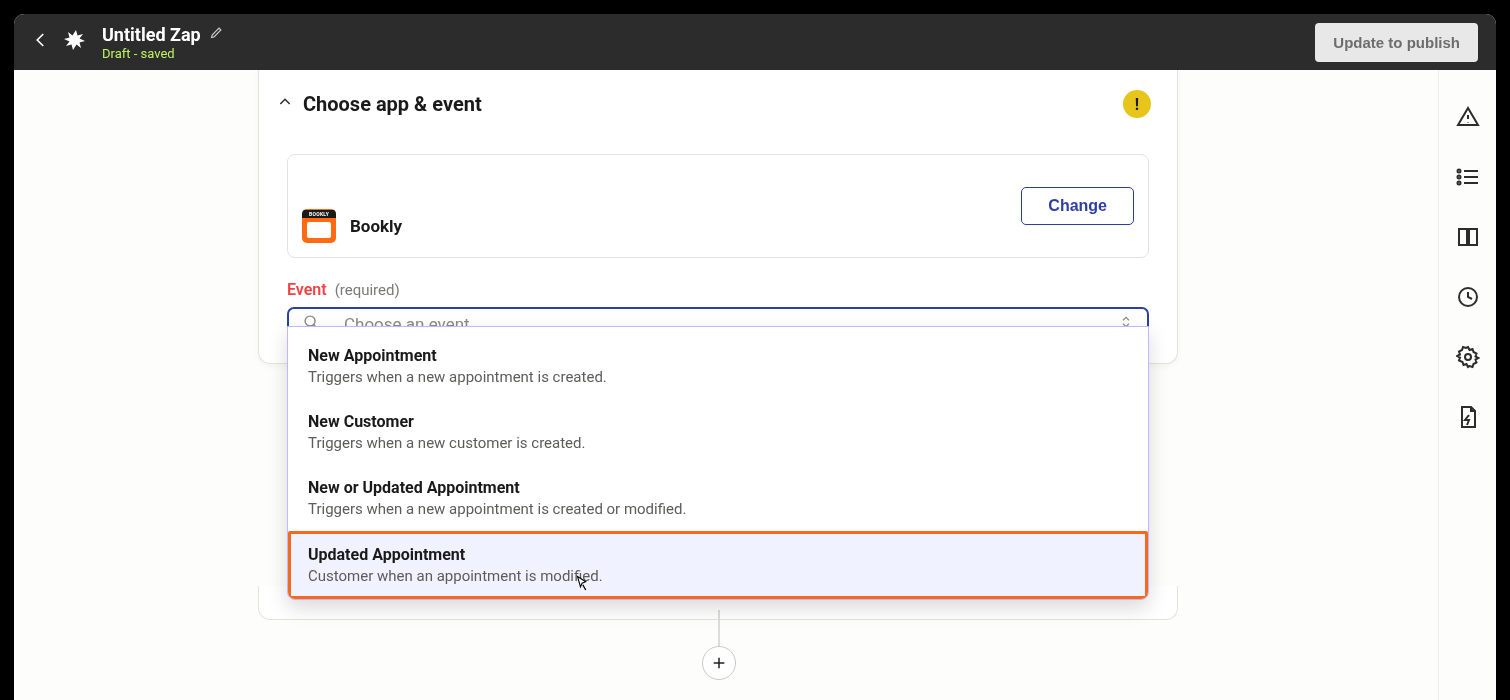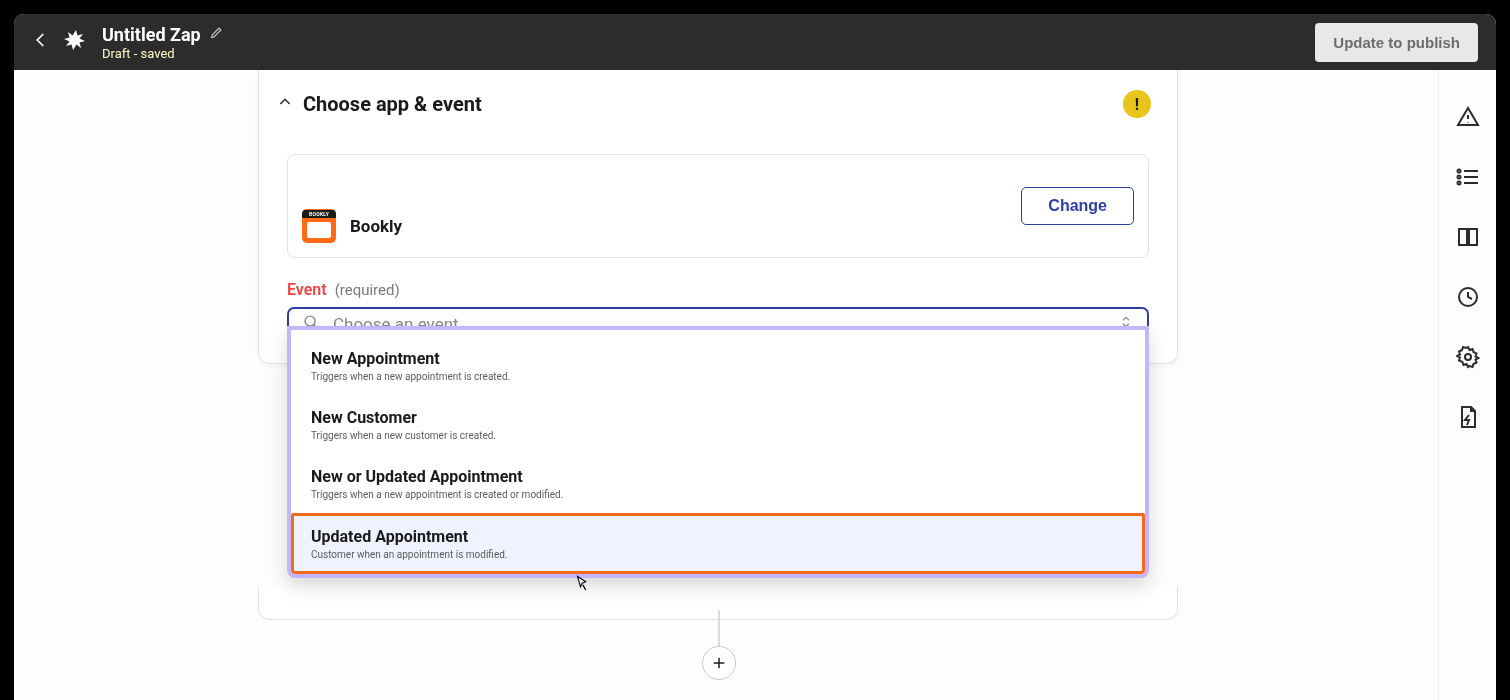--- a/index.html
+++ b/index.html
@@ -6,21 +6,21 @@
   body { font-family: -apple-system, BlinkMacSystemFont, "Segoe UI", Roboto, sans-serif; background: #000; width: 1510px; height: 700px; overflow: hidden; position: relative; }
   .frame { position: absolute; top: 14px; left: 14px; right: 14px; bottom: 0; background: #fdfdfc; border-radius: 10px 10px 0 0; overflow: hidden; }
   .topbar { height: 56px; background: #2c2c2c; display: flex; align-items: center; justify-content: space-between; padding: 0 18px; }
   .tb-left { display: flex; align-items: center; gap: 14px; }
   .back-icon svg { width: 18px; height: 18px; stroke: #fff; stroke-width: 2.2; fill: none; }
   .zap-logo svg { width: 24px; height: 24px; fill: #fff; }
   .title-block { display: flex; flex-direction: column; }
   .title-row { display: flex; align-items: center; gap: 8px; }
   .zap-title { color: #fff; font-weight: 700; font-size: 18px; }
   .pencil-icon svg { width: 15px; height: 15px; stroke: #ccc; stroke-width: 1.8; fill: none; }
-  .zap-status { color: #fef9c3; font-size: 13px; margin-top: 1px; }
+  .zap-status { color: #bef264; font-size: 13px; margin-top: 1px; }
   .publish-btn { background: #e8e8e8; color: #6d6d6d; border: none; padding: 11px 18px; border-radius: 4px; font-weight: 600; font-size: 15px; cursor: pointer; }
 
   .canvas { position: absolute; top: 56px; left: 0; right: 58px; bottom: 0; background: #fdfdfc; }
   .right-rail { position: absolute; top: 56px; right: 0; width: 58px; bottom: 0; background: #fdfdfc; border-left: 1px solid #ededea; display: flex; flex-direction: column; align-items: center; gap: 34px; padding-top: 34px; }
   .rail-icon { width: 26px; height: 26px; display: flex; align-items: center; justify-content: center; cursor: pointer; }
   .rail-icon svg { width: 24px; height: 24px; stroke: #2c2c2c; stroke-width: 2; fill: none; }
 
   .card { position: absolute; width: 920px; left: 244px; top: 0; background: #fff; border: 1px solid #e2e2df; border-radius: 0 0 12px 12px; border-top: none; box-shadow: 0 2px 6px rgba(0,0,0,0.04); }
   .section-header { display: flex; align-items: center; justify-content: space-between; padding: 20px 26px 12px 18px; }
   .sh-left { display: flex; align-items: center; gap: 10px; }
@@ -32,29 +32,29 @@
   .app-left { display: flex; align-items: center; gap: 14px; margin-top: 40px; }
   .app-icon { width: 34px; height: 34px; background: #ff6a13; border-radius: 5px; position: relative; overflow: hidden; }
   .app-icon::before { content: "BOOKLY"; position: absolute; top: 1px; left: 0; right: 0; text-align: center; font-size: 5px; color: #fff; background: #1a1a1a; padding: 1px 0; font-weight: 700; letter-spacing: 0.3px; }
   .app-icon::after { content: ""; position: absolute; left: 5px; right: 5px; top: 13px; bottom: 5px; background: #fff; border-radius: 2px; }
   .app-name { font-weight: 700; font-size: 17px; color: #1a1a1a; }
   .change-btn { background: #fff; border: 1.5px solid #2e3fa3; color: #2e3fa3; font-weight: 700; font-size: 16px; padding: 9px 26px; border-radius: 5px; cursor: pointer; }
 
   .field-block { margin: 22px 28px 0 28px; padding-bottom: 22px; }
   .field-label { font-weight: 600; font-size: 16px; color: #ef4444; }
   .field-req { color: #7a7a78; font-size: 15px; font-weight: 400; margin-left: 4px; }
-  .select-box { margin-top: 8px; border: 2px solid #2e3fa3; border-radius: 7px; display: flex; align-items: center; padding: 4px 14px; gap: 13px; position: relative; }
+  .select-box { margin-top: 8px; border: 2px solid #2e3fa3; border-radius: 7px; display: flex; align-items: center; padding: 4px 14px; gap: 24px; position: relative; }
   .search-icon svg { width: 17px; height: 17px; stroke: #8a8a88; stroke-width: 2; fill: none; }
   .select-placeholder { color: #8a8a88; font-size: 17px; flex: 1; }
   .updown-icon svg { width: 14px; height: 18px; stroke: #8a8a88; stroke-width: 2; fill: none; }
 
-  .dropdown { position: absolute; width: 862px; left: 273px; top: 256px; background: #fff; border: 4px solid #c4b5fd; border-radius: 0 0 8px 8px; box-shadow: 0 8px 20px rgba(0,0,0,0.15); z-index: 10; padding-top: 6px; overflow: hidden; }
+  .dropdown { position: absolute; width: 862px; left: 273px; top: 256px; background: #fff; border: 1px solid #c4b5fd; border-radius: 0 0 8px 8px; box-shadow: 0 8px 20px rgba(0,0,0,0.15); z-index: 10; padding-top: 6px; overflow: hidden; }
   .opt { padding: 13px 20px; cursor: pointer; }
   .opt-title { font-weight: 700; font-size: 16px; color: #1a1a1a; }
-  .opt-desc { font-size: 10px; color: #5c5c5a; margin-top: 3px; }
+  .opt-desc { font-size: 15px; color: #5c5c5a; margin-top: 3px; }
   .opt.hl { background: #f0f3ff; border: 3px solid #f36a1f; border-radius: 2px; padding: 11px 17px; position: relative; }
   .cursor { position: absolute; left: 559px; top: 504px; z-index: 20; pointer-events: none; }
   .cursor svg { width: 18px; height: 20px; }
 
   .add-btn { position: absolute; left: 688px; top: 576px; width: 34px; height: 34px; border: 1.5px solid #c9c9c6; border-radius: 50%; background: #fff; display: flex; align-items: center; justify-content: center; cursor: pointer; z-index: 5; }
   .add-btn svg { width: 16px; height: 16px; stroke: #1a1a1a; stroke-width: 2.2; }
   .vline { position: absolute; left: 704px; top: 540px; width: 2px; height: 40px; background: #dcdcd9; z-index: 4; }
 
   .ghost-card { position: absolute; left: 244px; top: 516px; width: 920px; height: 34px; border: 1px solid #e2e2df; border-top: none; border-radius: 0 0 12px 12px; background: #fff; z-index: 2; }
 </style>

